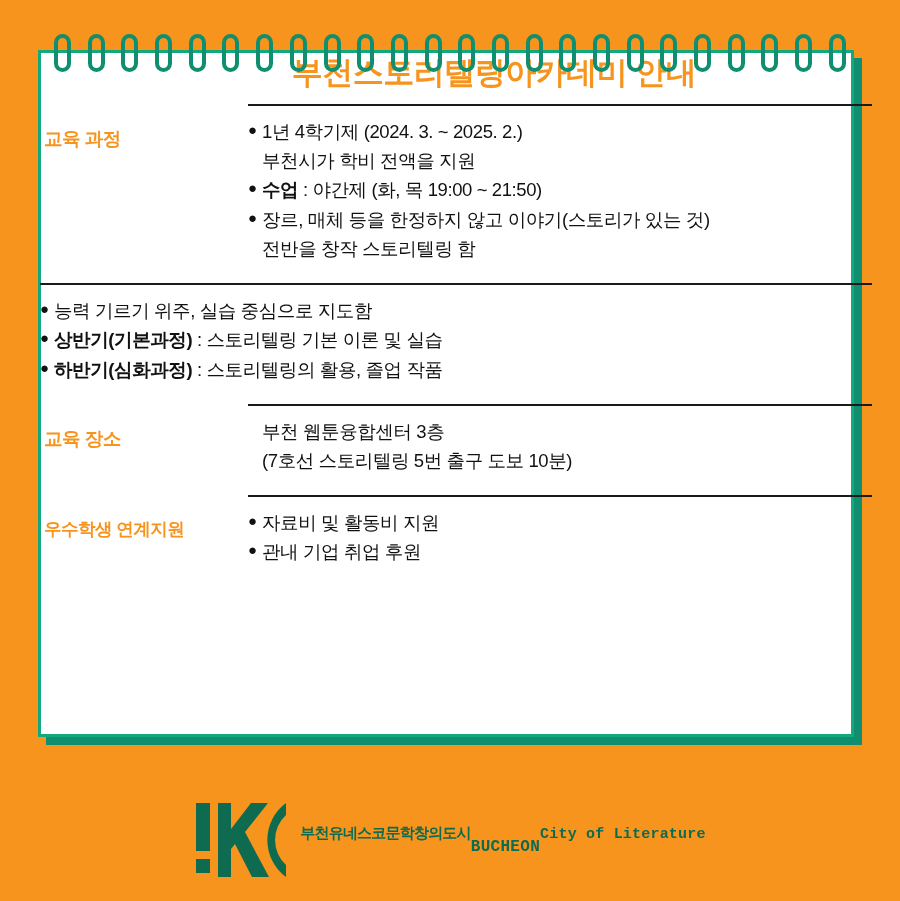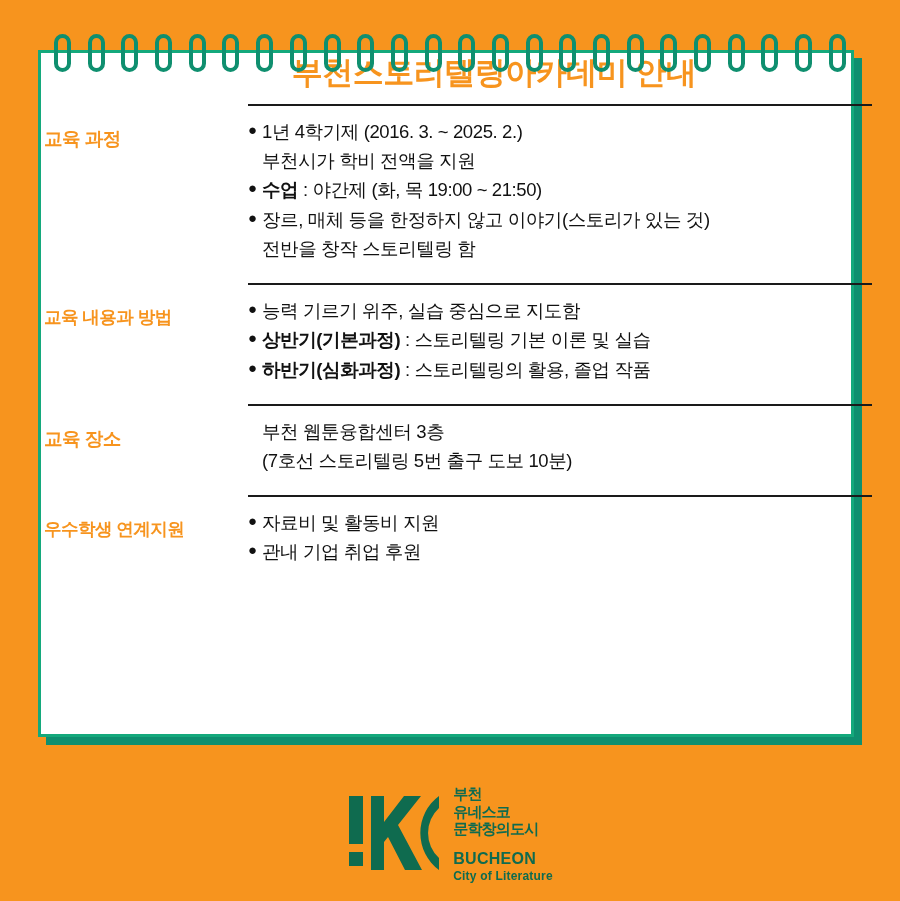--- a/index.html
+++ b/index.html
@@ -118,39 +118,40 @@
     align-items: center;
   }
   .logo-inner {
     display: flex;
     align-items: center;
     gap: 10px;
   }
   .logo-mark { width: 96px; height: 84px; }
   .logo-text {
     display: flex;
-    flex-direction: column;
+    flex-direction: row;
     justify-content: center;
     line-height: 1.18;
+    font-family: Liberation Mono, monospace;
   }
   .logo-text .kr {
     font-size: 15px;
     font-weight: bold;
     color: #0f6b4f;
     letter-spacing: -0.8px;
   }
   .logo-text .en {
     font-size: 16px;
     font-weight: bold;
     color: #0f6b4f;
     margin-top: 12px;
     letter-spacing: 0.3px;
   }
   .logo-text .en-sub {
-    font-size: 12px;
+    font-size: 15px;
     font-weight: bold;
     color: #0f6b4f;
     letter-spacing: 0.2px;
   }
 </style>
 </head>
 <body>
 
 <div class="card-wrap">
   <div class="card-shadow"></div>
@@ -185,40 +186,39 @@
   </div>
 
 <div class="title">부천스토리텔링아카데미 안내</div>
 
 <div class="rows" id="rows">
     <div class="row">
       <div class="row-label">교육 과정</div>
       <div class="row-body">
         <div class="line">
           <span class="bullet">●</span>
-          <span>1년 4학기제 (2016. 3. ~ 2025. 2.)</span>
+          <span>1년 4학기제 (2024. 3. ~ 2025. 2.)</span>
         </div>
         <div class="line no-bullet">
           <span>부천시가 학비 전액을 지원</span>
         </div>
         <div class="line">
           <span class="bullet">●</span>
           <span><span class="b">수업</span><span> : 야간제 (화, 목 19:00 ~ 21:50)</span></span>
         </div>
         <div class="line">
           <span class="bullet">●</span>
           <span>장르, 매체 등을 한정하지 않고 이야기(스토리가 있는 것)</span>
         </div>
         <div class="line no-bullet">
           <span>전반을 창작 스토리텔링 함</span>
         </div>
       </div>
     </div>
     <div class="row">
-      <div class="row-label wide">교육 내용과 방법</div>
       <div class="row-body">
         <div class="line">
           <span class="bullet">●</span>
           <span>능력 기르기 위주, 실습 중심으로 지도함</span>
         </div>
         <div class="line">
           <span class="bullet">●</span>
           <span><span class="b">상반기(기본과정)</span><span> : 스토리텔링 기본 이론 및 실습</span></span>
         </div>
         <div class="line">

